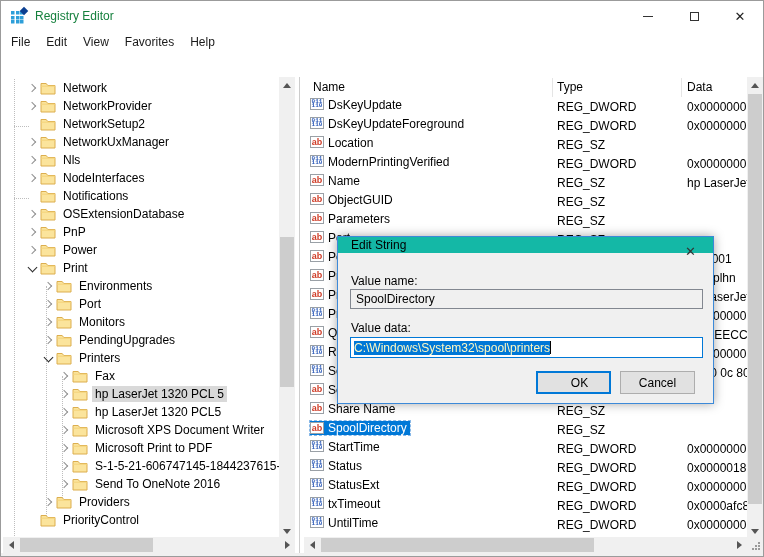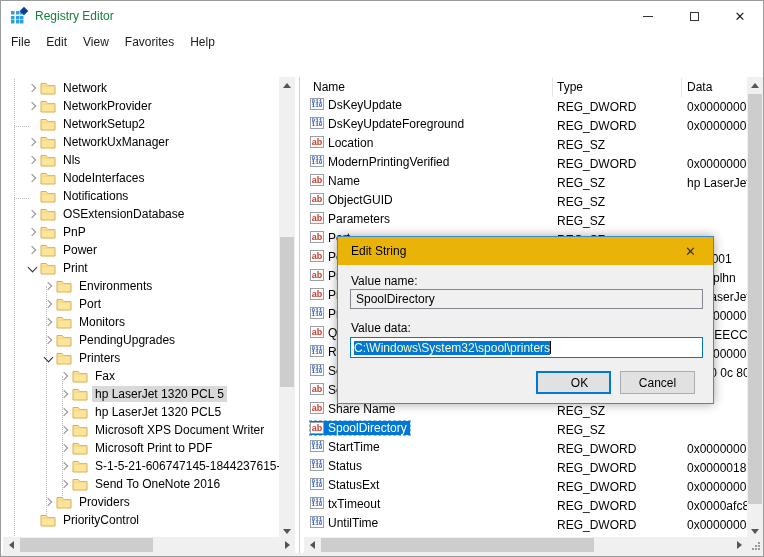--- a/index.html
+++ b/index.html
@@ -102,21 +102,21 @@
             radial-gradient(circle at 1px 1px,#9a9a9a 1px,transparent 1px) 6px 0/2px 2px no-repeat,
             radial-gradient(circle at 1px 1px,#9a9a9a 1px,transparent 1px) 6px 3px/2px 2px no-repeat,
             radial-gradient(circle at 1px 1px,#9a9a9a 1px,transparent 1px) 3px 3px/2px 2px no-repeat,
             radial-gradient(circle at 1px 1px,#9a9a9a 1px,transparent 1px) 6px 6px/2px 2px no-repeat,
             radial-gradient(circle at 1px 1px,#9a9a9a 1px,transparent 1px) 3px 6px/2px 2px no-repeat,
             radial-gradient(circle at 1px 1px,#9a9a9a 1px,transparent 1px) 0 6px/2px 2px no-repeat; }
 
   
   .dialog { position:absolute; left:336px; top:235px; width:377px; height:168px;
             background:#f0f0f0; border:1px solid #3c89d8; box-shadow:0 0 10px rgba(0,0,0,.35); }
-  .dlg-title { position:absolute; top:0; left:0; right:0; height:28px; background:#eab308;
+  .dlg-title { position:absolute; top:0; left:0; right:0; height:16px; background:#14b8a6;
                display:flex; align-items:center; padding-left:13px; }
   .dlg-close { position:absolute; top:0; right:0; width:45px; height:28px; display:flex;
                align-items:center; justify-content:center; color:#333; font-size:13px; }
   .dlg-label1 { position:absolute; left:13px; top:37px; }
   .dlg-field-ro { position:absolute; left:12px; top:52px; width:353px; height:20px;
                   background:#f0f0f0; border:1px solid #828790; line-height:18px; padding-left:5px; }
   .dlg-label2 { position:absolute; left:13px; top:84px; }
   .dlg-field-edit { position:absolute; left:12px; top:100px; width:353px; height:21px;
                     background:#fff; border:1px solid #0078d7; display:flex; align-items:center; padding-left:3px; }
   .hl-text { background:#0078d7; color:#fef9c3; white-space:pre; }

